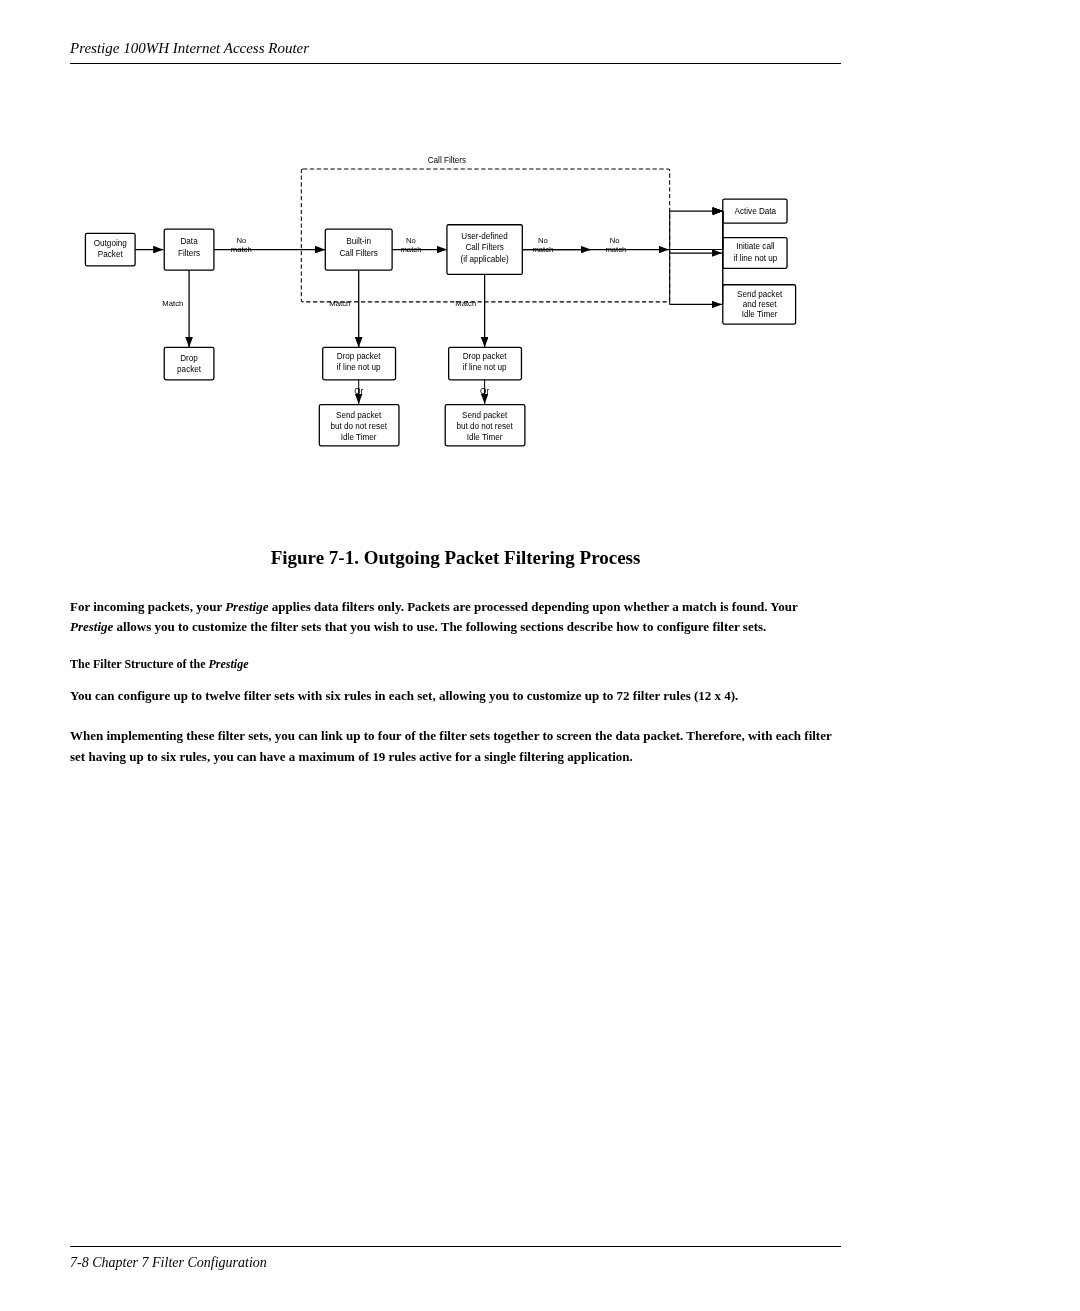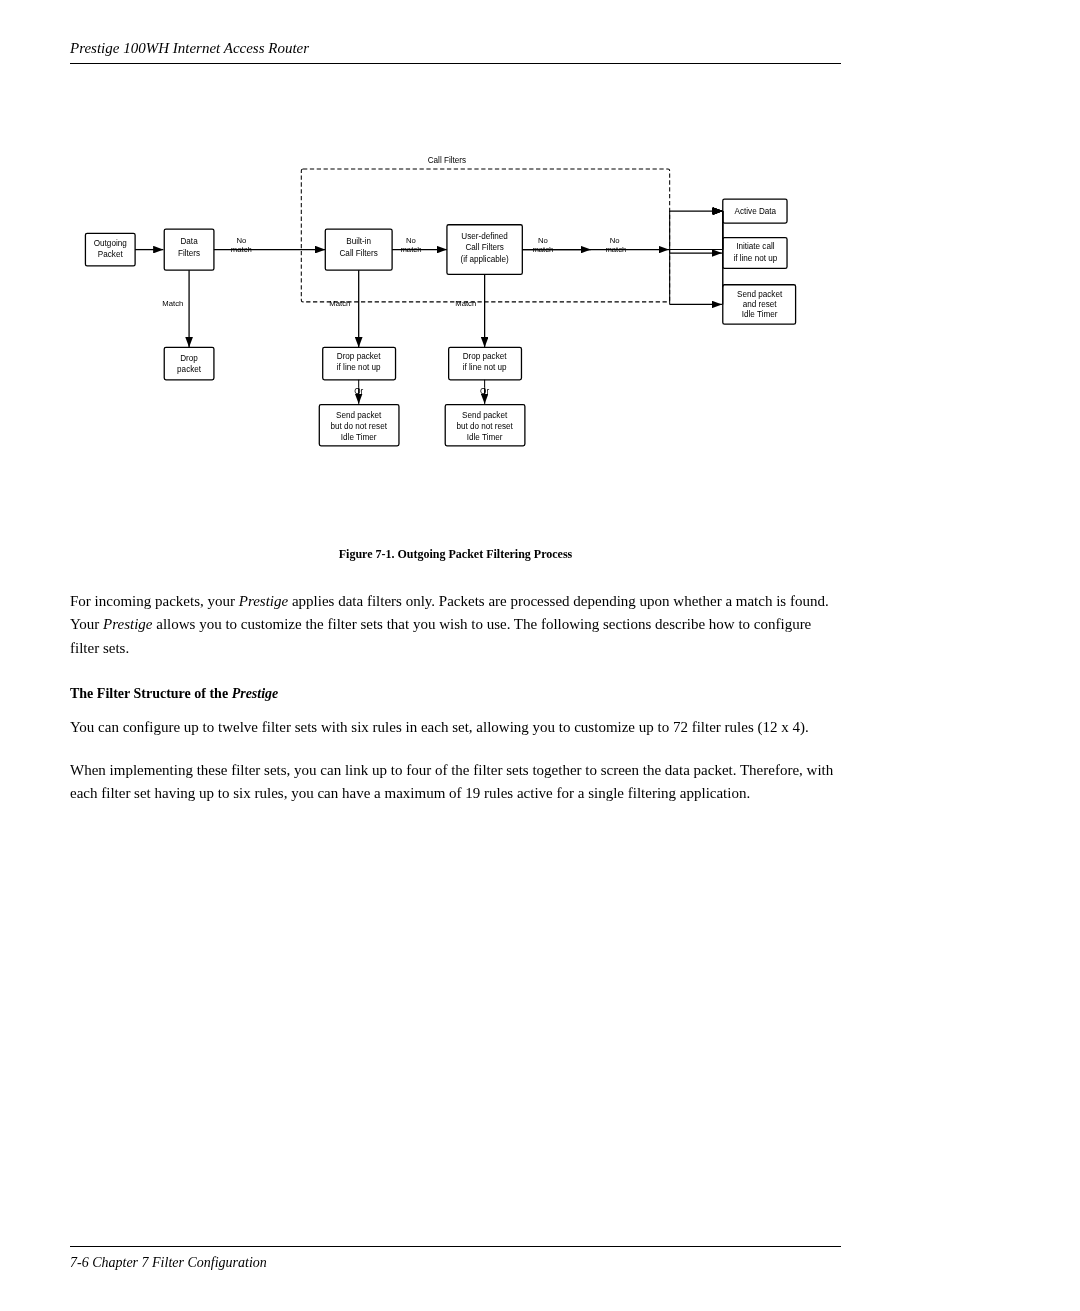--- a/index.html
+++ b/index.html
@@ -28,37 +28,37 @@
       font-style: italic;
       font-size: 15px;
     }
     .diagram-container {
       display: flex;
       justify-content: flex-start;
       margin: 10px 0 5px 0;
     }
     .figure-caption {
       text-align: center;
-      font-size: 12px;
+      font-size: 19px;
       margin-bottom: 28px;
       margin-top: 8px;
     }
     .figure-caption span {
       font-weight: bold;
     }
     .body-text {
-      font-size: 15px;
+      font-size: 13px;
       line-height: 1.55;
       margin-bottom: 20px;
+      font-weight: bold;
     }
     .section-heading {
-      font-size: 14px;
+      font-size: 12px;
       font-weight: bold;
       margin-bottom: 14px;
-      margin-top: 6px;
     }
     .section-heading em {
       font-style: italic;
     }
     .body-text em {
       font-style: italic;
     }
     .footer {
       border-top: 1.5px solid #000;
       margin-top: auto;
@@ -262,16 +262,16 @@
 
   <p class="body-text">
     You can configure up to twelve filter sets with six rules in each set, allowing you to customize up to 72 filter rules (12 x 4).
   </p>
 
   <p class="body-text">
     When implementing these filter sets, you can link up to four of the filter sets together to screen the data packet. Therefore, with each filter set having up to six rules, you can have a maximum of 19 rules active for a single filtering application.
   </p>
 
   <div class="footer">
-    <span class="footer-text">7-6     Chapter 7 Filter Configuration</span>
+    <span class="footer-text">7-8     Chapter 7 Filter Configuration</span>
   </div>
 
 </div>
 
 </body></html>

